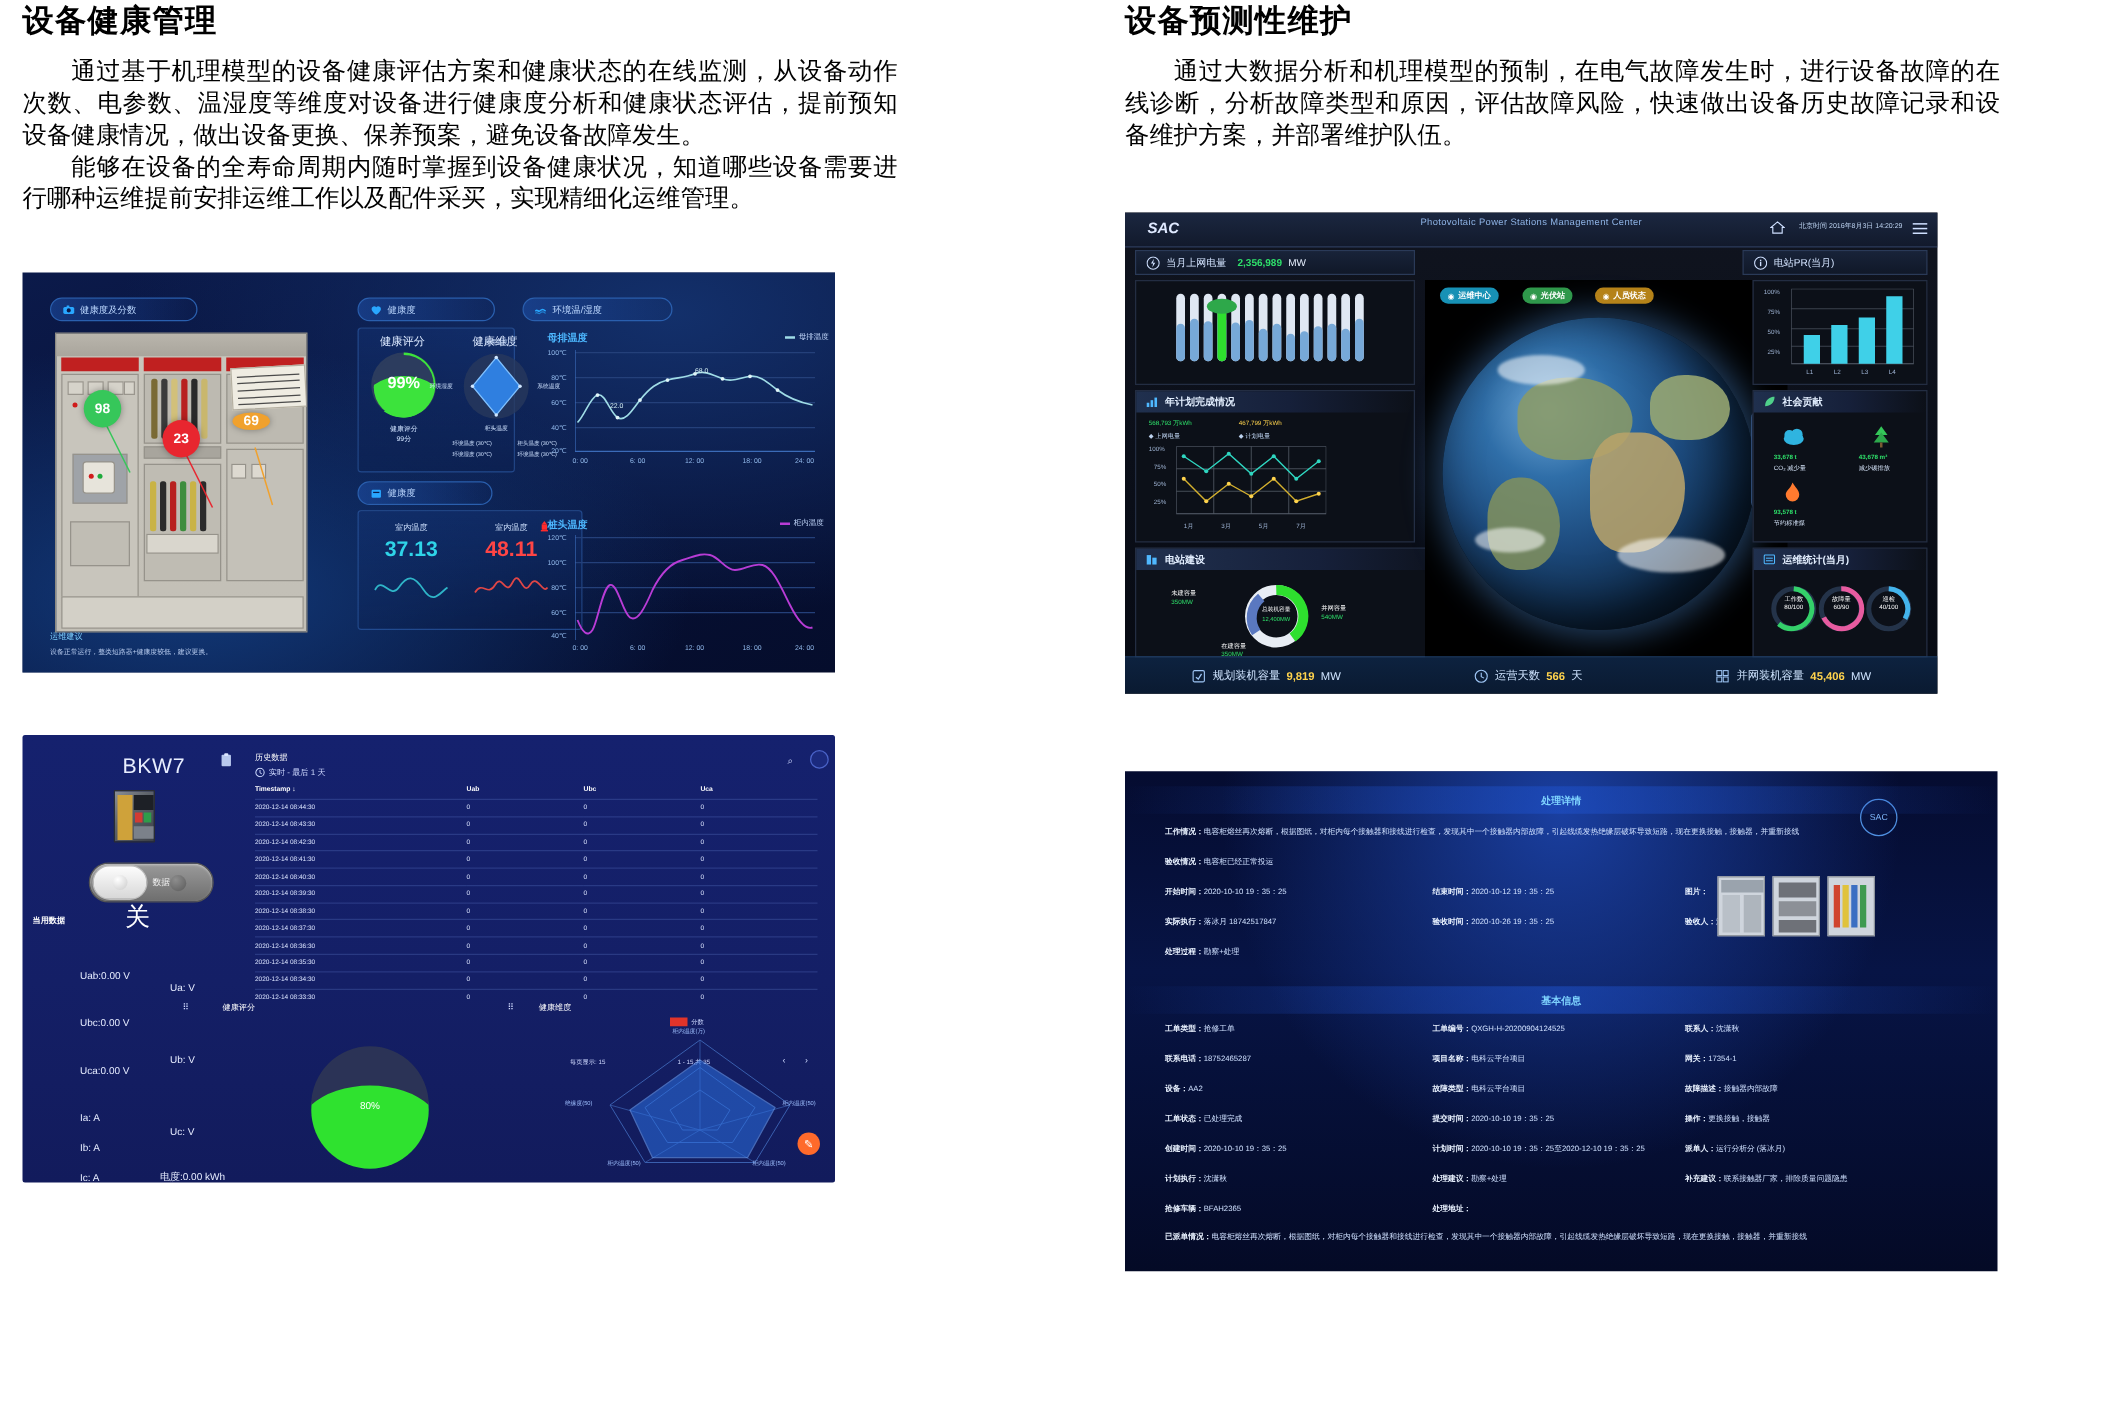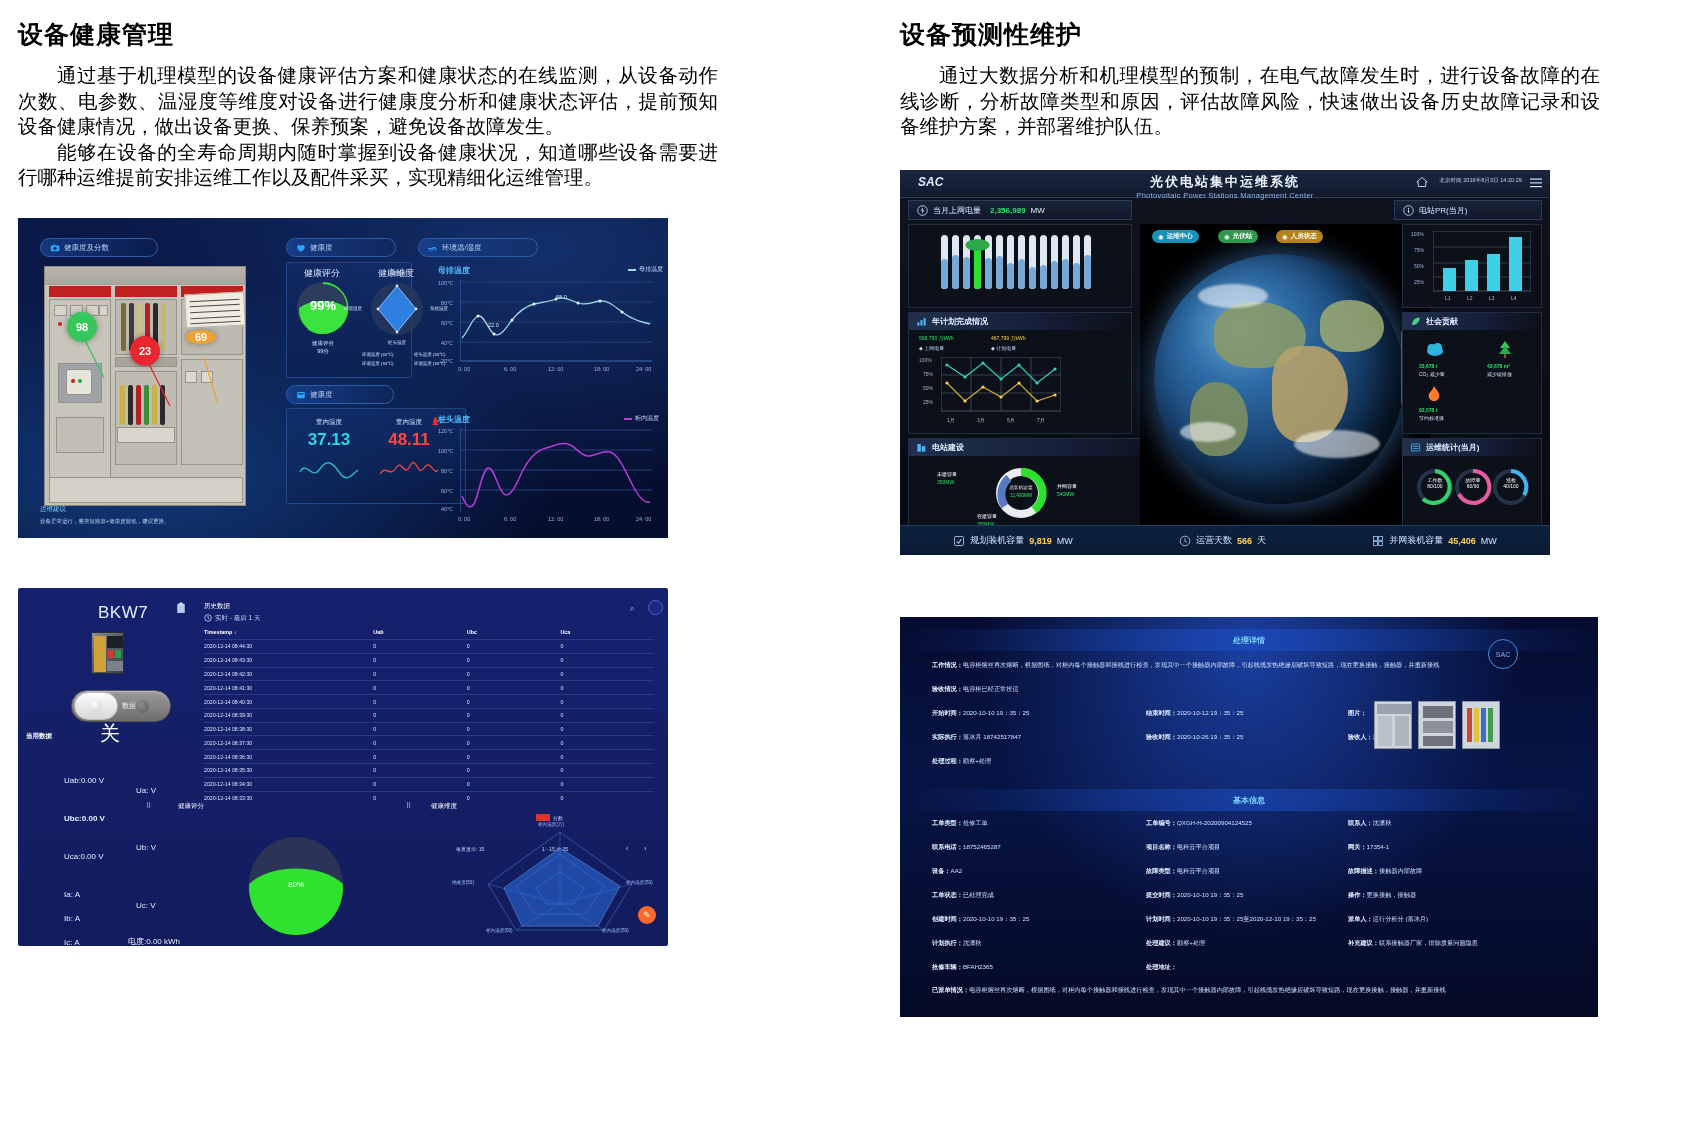--- a/index.html
+++ b/index.html
@@ -15,21 +15,20 @@
   .col { position: absolute; top: 0; width: 700px; }
   .col-left  { left: 18px; }
   .col-right { left: 900px; }
 
   h1.sec-title {
     font-family: "Liberation Sans", "DejaVu Sans", sans-serif;
     font-weight: bold;
     font-size: 25px;
     letter-spacing: 1px;
     color: #000;
-    margin-top: 18px;
   }
   p.para {
     font-size: 19.5px;
     line-height: 25.5px;
     color: #000;
     text-indent: 2em;
     text-align: justify;
     margin-top: 12px;
     font-family: "Liberation Serif", "DejaVu Serif", serif;
   }
@@ -532,21 +531,21 @@
           <i></i>
         </div>
       <div class="circ"></div>
       <div class="tlabel">数据</div>
     </div>
     <div class="off-ch" style="left:82px;top:132px;">关</div>
 
     <div class="sec-lbl" style="left:8px;top:144px;font-weight:bold;color:#ffffff;">当用数据</div>
 
     <div class="kv" style="left:46px;top:188px;">Uab:0.00 V</div>
-    <div class="kv" style="left:46px;top:226px;font-weight:bold;">Ubc:0.00 V</div>
+    <div class="kv" style="left:46px;top:226px;">Ubc:0.00 V</div>
     <div class="kv" style="left:46px;top:264px;">Uca:0.00 V</div>
     <div class="kv" style="left:46px;top:302px;">Ia: A</div>
     <div class="kv" style="left:46px;top:326px;">Ib: A</div>
     <div class="kv" style="left:46px;top:350px;">Ic: A</div>
     <div class="kv" style="left:110px;top:348px;">电度:0.00 kWh</div>
 
     <div class="kv" style="left:118px;top:198px;">Ua: V</div>
     <div class="kv" style="left:118px;top:255px;">Ub: V</div>
     <div class="kv" style="left:118px;top:313px;">Uc: V</div>
 
@@ -685,21 +684,20 @@
     <div class="radar-lbl" style="left:434px;top:292px;">绝缘度(50)</div>
 
     <div class="fab" style="left:620px;top:318px;">✎</div>
   </div>
 
   <div class="dash" id="dash-pv">
 
     <div class="pv-head"></div>
     <div class="pv-logo">SAC</div>
     <div class="pv-ti" style="top:3px;">
-      <div class="cn">光伏电站集中运维系统</div>
       <div class="en">Photovoltaic Power Stations Management Center</div>
     </div>
     <div style="position:absolute;right:28px;top:7px;font-size:5.6px;color:#bcd2f0;font-family:'Liberation Sans','DejaVu Sans',sans-serif;">北京时间 2016年8月3日 14:20:29</div>
     <svg style="position:absolute;right:122px;top:6px;width:12px;height:12px;" viewBox="0 0 16 16">
       <path d="M8 2 L15 8 H13 V14 H3 V8 H1 Z" fill="none" stroke="#cfe0ff" stroke-width="1.2"></path>
     </svg>
     <svg style="position:absolute;right:8px;top:8px;width:12px;height:10px;" viewBox="0 0 16 12">
       <rect y="0" width="16" height="1.6" fill="#cfe0ff"></rect>
         <rect y="5" width="16" height="1.6" fill="#cfe0ff"></rect>
         <rect y="10" width="16" height="1.6" fill="#cfe0ff"></rect>

